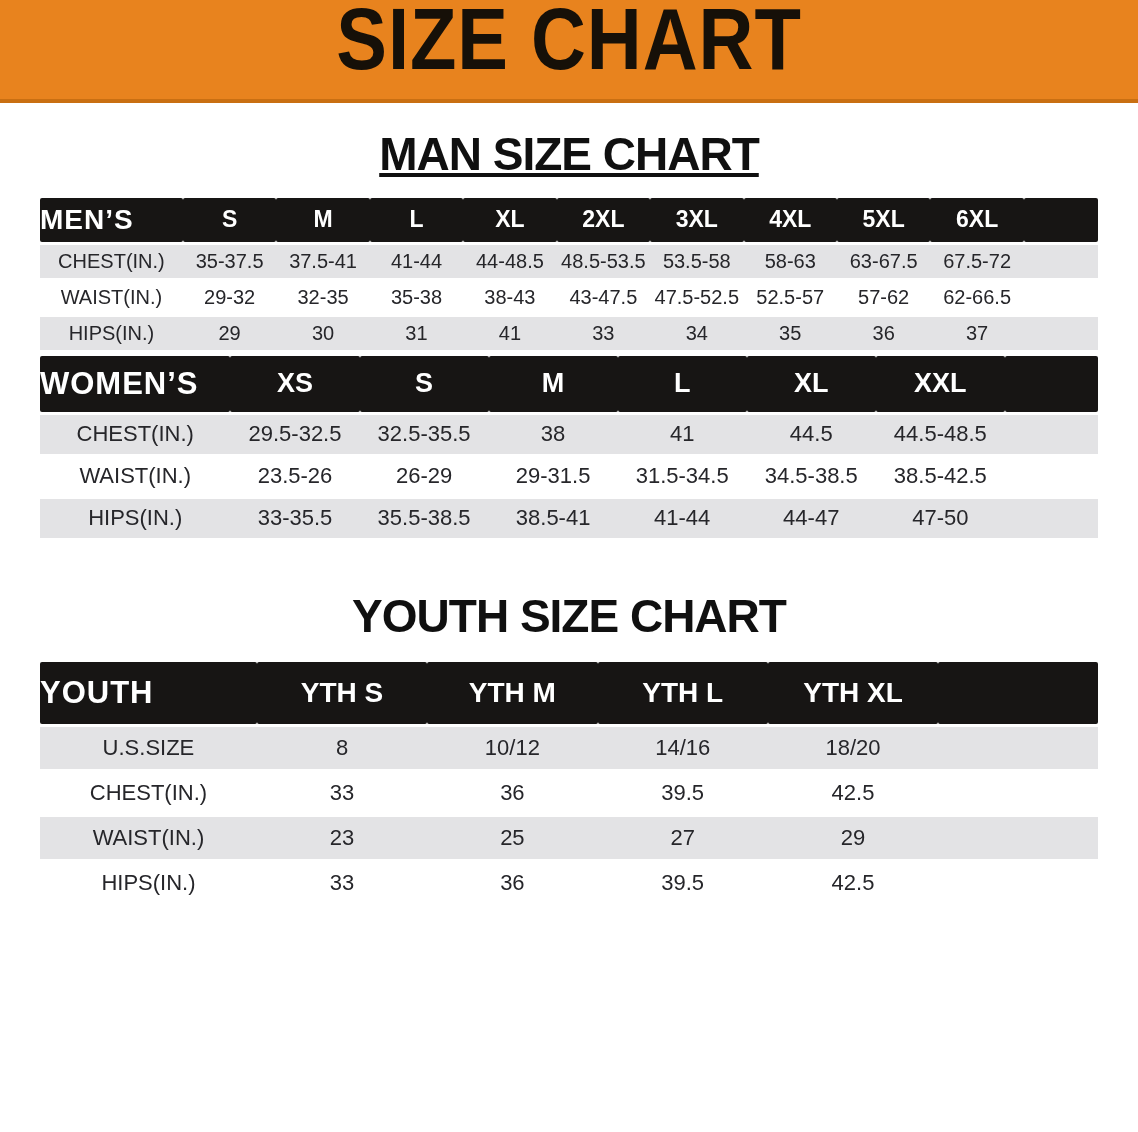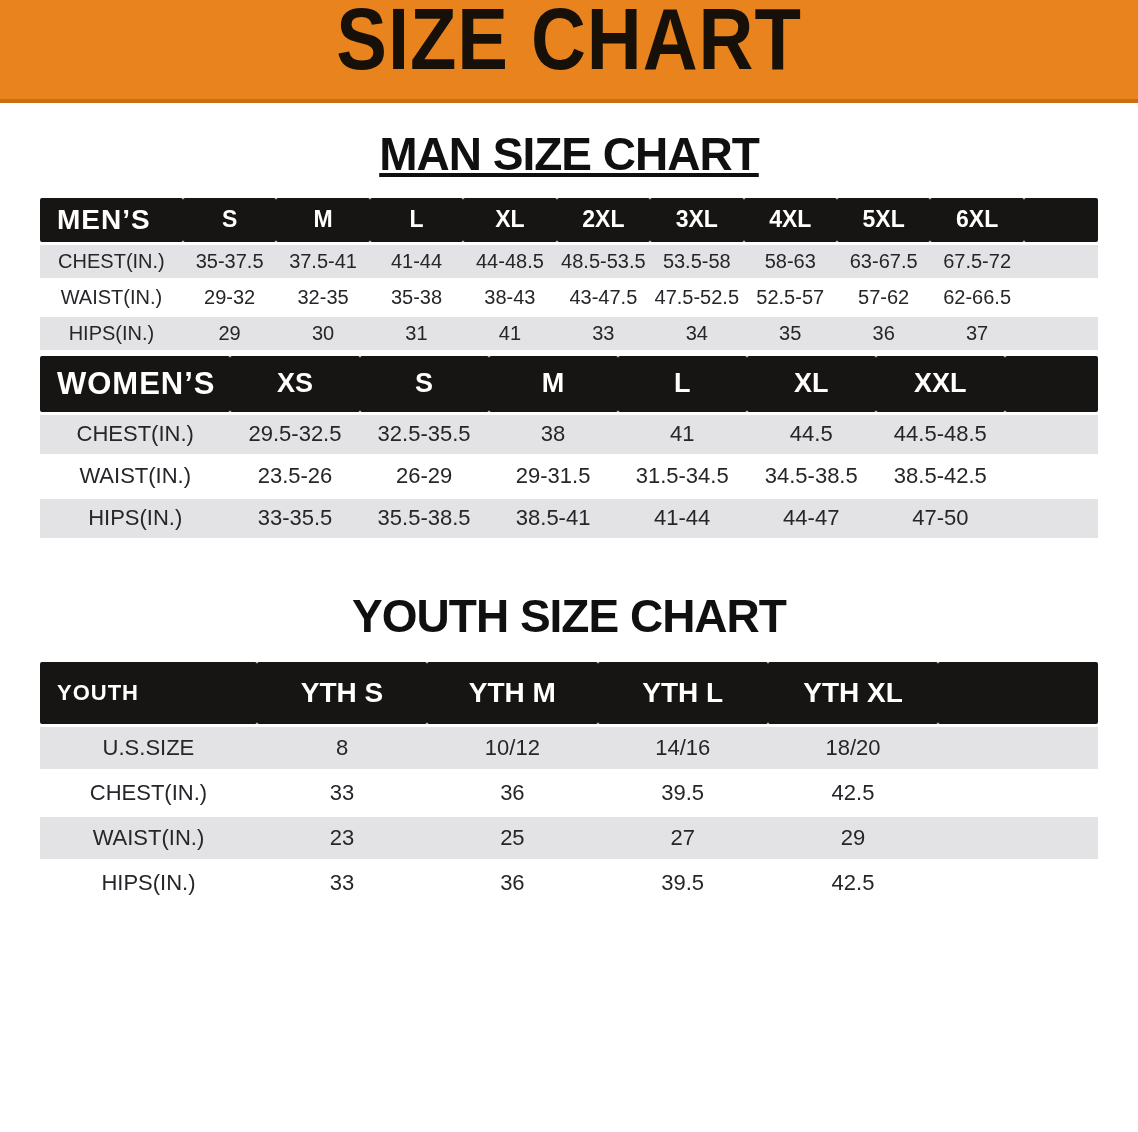--- a/index.html
+++ b/index.html
@@ -39,35 +39,35 @@
   table {
     width: 1058px; margin: 0 auto;
     border-collapse: separate; border-spacing: 0 3px;
     table-layout: fixed;
   }
   th, td { padding: 0; text-align: center; white-space: nowrap; overflow: visible; }
   thead th {
     background: #171514; color: #ffffff;
     font-weight: bold; border-radius: 2px;
   }
-  th.row-head { text-align: left; padding-left: 17px; letter-spacing: 1px; }
+  th.row-head { text-align: left; letter-spacing: 1px; }
   tbody td { color: #26262A; font-weight: normal; }
   tbody tr:nth-child(odd) td { background: #E3E3E5; }
   tbody tr:nth-child(even) td { background: #ffffff; }
 
   .tbl-men   thead th { height: 44px; font-size: 23px; }
   .tbl-men   th.row-head { font-size: 28px; }
   .tbl-men   tbody td { height: 33px; font-size: 20px; }
 
   .tbl-women thead th { height: 56px; font-size: 27px; }
   .tbl-women th.row-head { font-size: 31px; }
   .tbl-women tbody td { height: 39px; font-size: 22px; }
 
   .tbl-youth thead th { height: 62px; font-size: 28px; }
-  .tbl-youth th.row-head { font-size: 22px; }
+  .tbl-youth th.row-head { font-size: 31px; }
   .tbl-youth tbody td { height: 42px; font-size: 22px; }
 
   
   .disclaimer { margin: 26px 0 0 40px; color: #A0241F; font-weight: bold; }
   .disclaimer p { margin: 0; font-size: 30px; line-height: 39px; white-space: nowrap; }
   .disclaimer .squeeze { display: inline-block; transform: scaleX(0.8); transform-origin: 0 50%; }
 </style>
 </head>
 <body>
 

